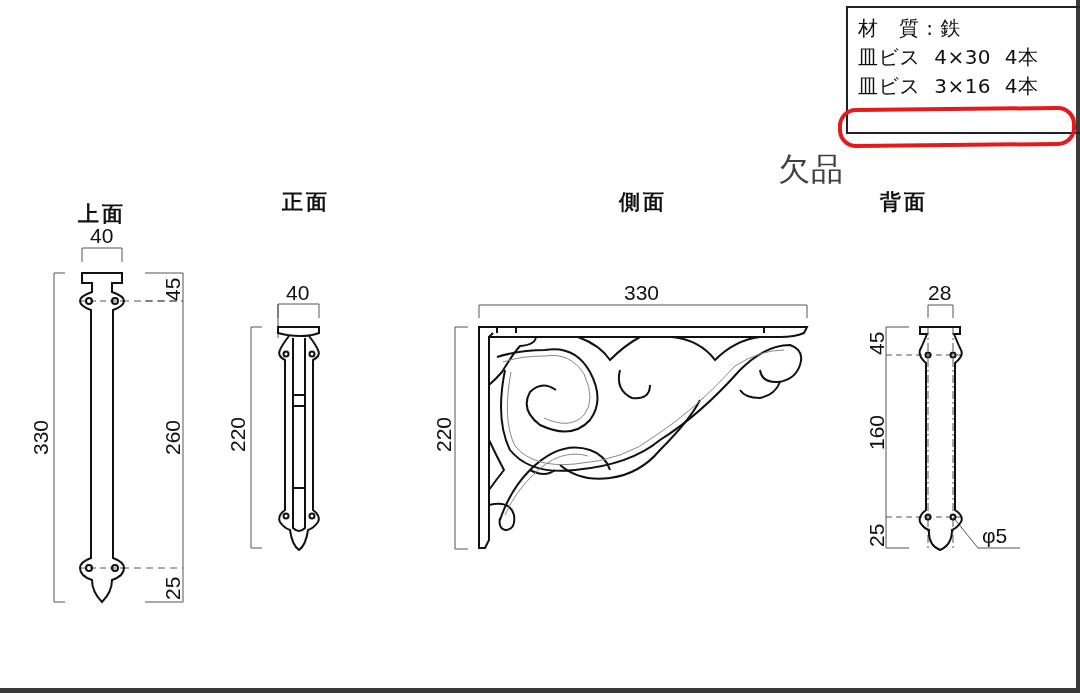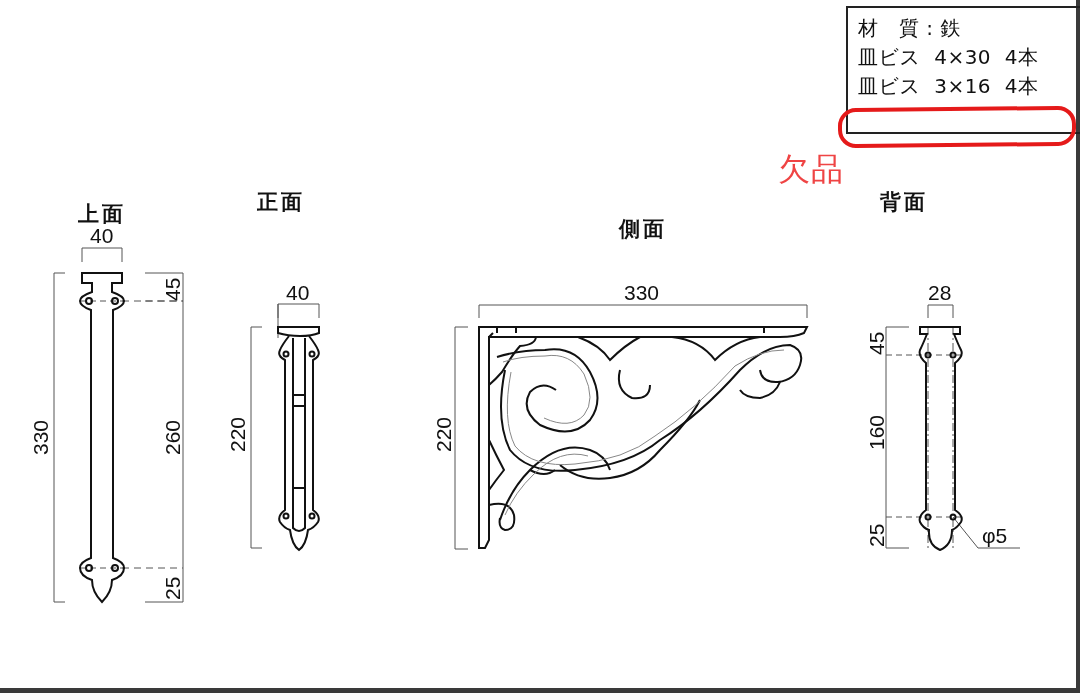--- a/index.html
+++ b/index.html
@@ -2,42 +2,42 @@
 <html><head>
   <meta charset="utf-8">
   <style>
     html, body { margin: 0; padding: 0; background: #ffffff; }
     body { width: 1080px; height: 693px; position: relative; overflow: hidden; font-family: "DejaVu Sans", "Liberation Sans", sans-serif; color: #111; }
     .frame-right { position: absolute; left: 1076px; top: 0; width: 4px; height: 693px; background: #3a3a3a; }
     .frame-bottom { position: absolute; left: 0; top: 688px; width: 1080px; height: 5px; background: #3a3a3a; }
     .spec-box { position: absolute; left: 846px; top: 6px; width: 260px; height: 128px; border: 2px solid #222; box-sizing: border-box; padding: 6px 0 0 10px; }
     .spec-line { font-size: 20px; line-height: 29px; white-space: pre; letter-spacing: 0.5px; }
     .highlight { position: absolute; left: 838px; top: 107px; width: 238px; height: 40px; border: 4px solid #e51a1a; border-radius: 18px; box-sizing: border-box; transform: rotate(-0.6deg); }
-    .missing { position: absolute; left: 778px; top: 148px; font-size: 32px; color: #ef4444; letter-spacing: 1px; }
+    .missing { position: absolute; left: 778px; top: 148px; font-size: 32px; color: #404040; letter-spacing: 1px; }
     .view-title { position: absolute; font-size: 21px; font-weight: bold; letter-spacing: 3px; }
     svg.drawing { position: absolute; left: 0; top: 0; }
     .dim { font-family: "Liberation Sans", sans-serif; font-size: 21px; fill: #111; }
   </style>
 </head>
 <body>
 
 <div class="frame-right"></div>
 <div class="frame-bottom"></div>
 
 <div class="spec-box">
   <div class="spec-line">材　質 : 鉄</div>
   <div class="spec-line">皿ビス  4×30  4本</div>
   <div class="spec-line">皿ビス  3×16  4本</div>
 </div>
 <div class="highlight"></div>
 <div class="missing">欠品</div>
 
 <div class="view-title" style="left:78px; top:200px;">上面</div>
-<div class="view-title" style="left:257px; top:188px;">正面</div>
-<div class="view-title" style="left:619px; top:188px;margin-top:27px;">側面</div>
+<div class="view-title" style="left:282px; top:188px;">正面</div>
+<div class="view-title" style="left:619px; top:188px;">側面</div>
 <div class="view-title" style="left:880px; top:188px;">背面</div>
 
 <svg class="drawing" width="1080" height="693" viewBox="0 0 1080 693">
   <g fill="none" stroke="#555" stroke-width="1">
 
     <g>
 
       <path d="M82 262 V248 H122 V262"></path>
 
       <path d="M65 273 H54 V602 H65"></path>

